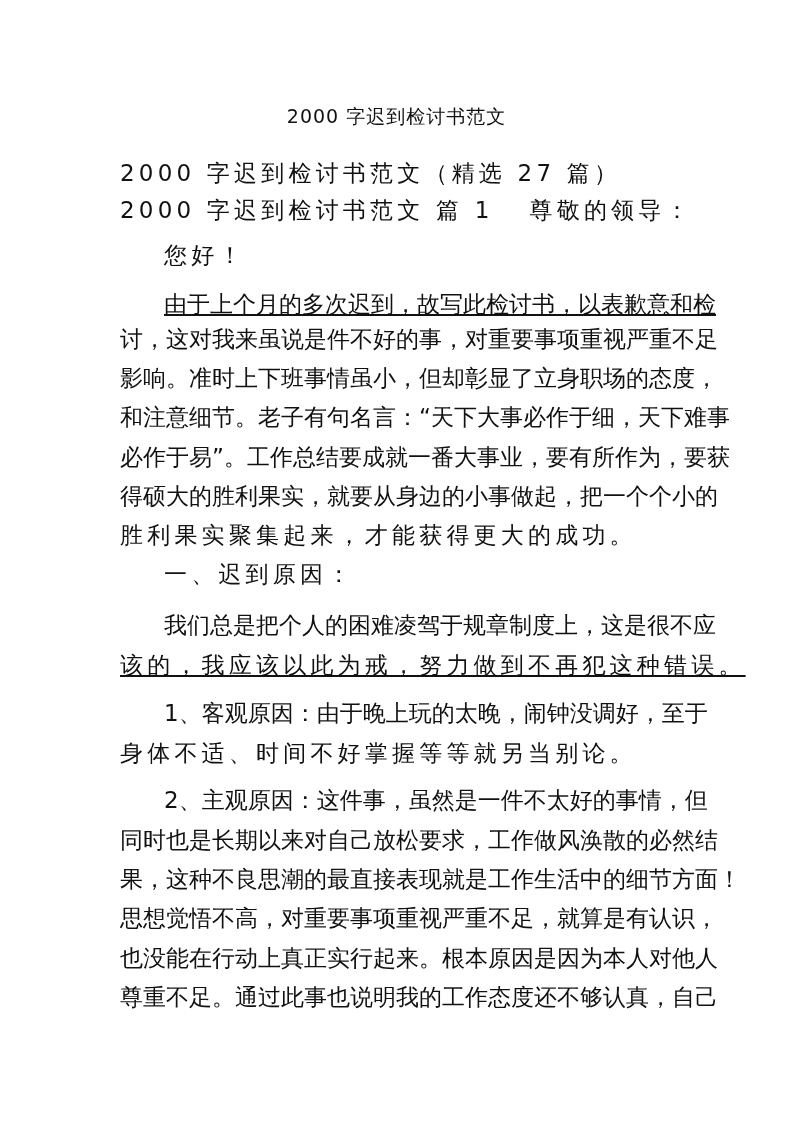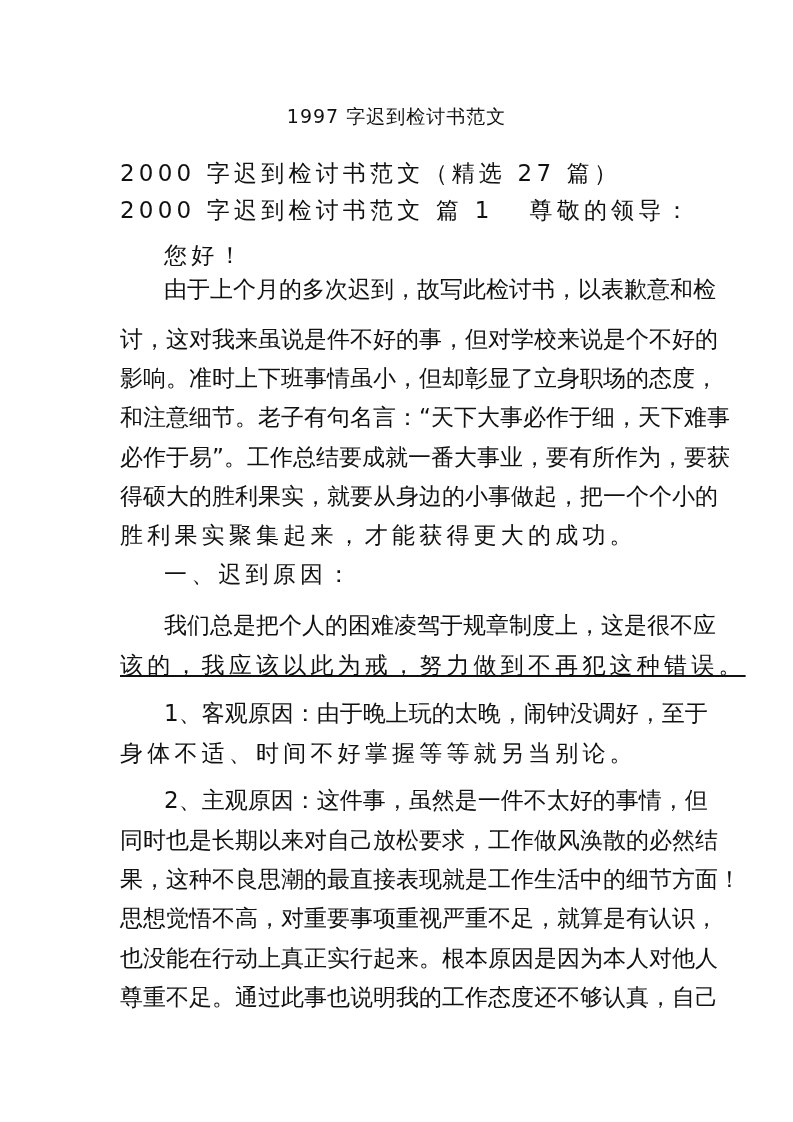--- a/index.html
+++ b/index.html
@@ -47,32 +47,32 @@
       letter-spacing: 0;
     }
     .line.indent { left: 44px; }
     .line.indent.justify { width: 509px; }
     .gap { display: inline-block; width: 36px; }
   </style>
 </head>
 <body>
 
 <div class="page">
-  <div class="title">1997 字迟到检讨书范文</div>
+  <div class="title">2000 字迟到检讨书范文</div>
 
   <div class="line" style="top:160px;">2000 字迟到检讨书范文（精选 27 篇）</div>
 
   <div class="line" style="top:197px;">
     <span>2000 字迟到检讨书范文 篇 1</span><span class="gap"></span><span>尊敬的领导：</span>
   </div>
 
   <div class="line indent" style="top:242px;">您好！</div>
 
-  <div class="line indent justify" style="top:276px;">由于上个月的多次迟到，故写此检讨书，以表歉意和检</div>
-  <div class="line justify" style="top:326px;">讨，这对我来虽说是件不好的事，但对学校来说是个不好的</div>
+  <div class="line indent justify" style="top:291px;text-decoration:underline;">由于上个月的多次迟到，故写此检讨书，以表歉意和检</div>
+  <div class="line justify" style="top:326px;">讨，这对我来虽说是件不好的事，对重要事项重视严重不足</div>
   <div class="line justify" style="top:365px;">影响。准时上下班事情虽小，但却彰显了立身职场的态度，</div>
   <div class="line justify" style="top:404px;">和注意细节。老子有句名言：“天下大事必作于细，天下难事</div>
   <div class="line justify" style="top:444px;">必作于易”。工作总结要成就一番大事业，要有所作为，要获</div>
   <div class="line justify" style="top:483px;">得硕大的胜利果实，就要从身边的小事做起，把一个个小的</div>
   <div class="line" style="top:522px;text-align:center;">胜利果实聚集起来，才能获得更大的成功。</div>
 
   <div class="line indent" style="top:561px;">一、迟到原因：</div>
 
   <div class="line indent justify" style="top:612px;">我们总是把个人的困难凌驾于规章制度上，这是很不应</div>
   <div class="line" style="top:652px;text-decoration:underline;">该的，我应该以此为戒，努力做到不再犯这种错误。</div>

